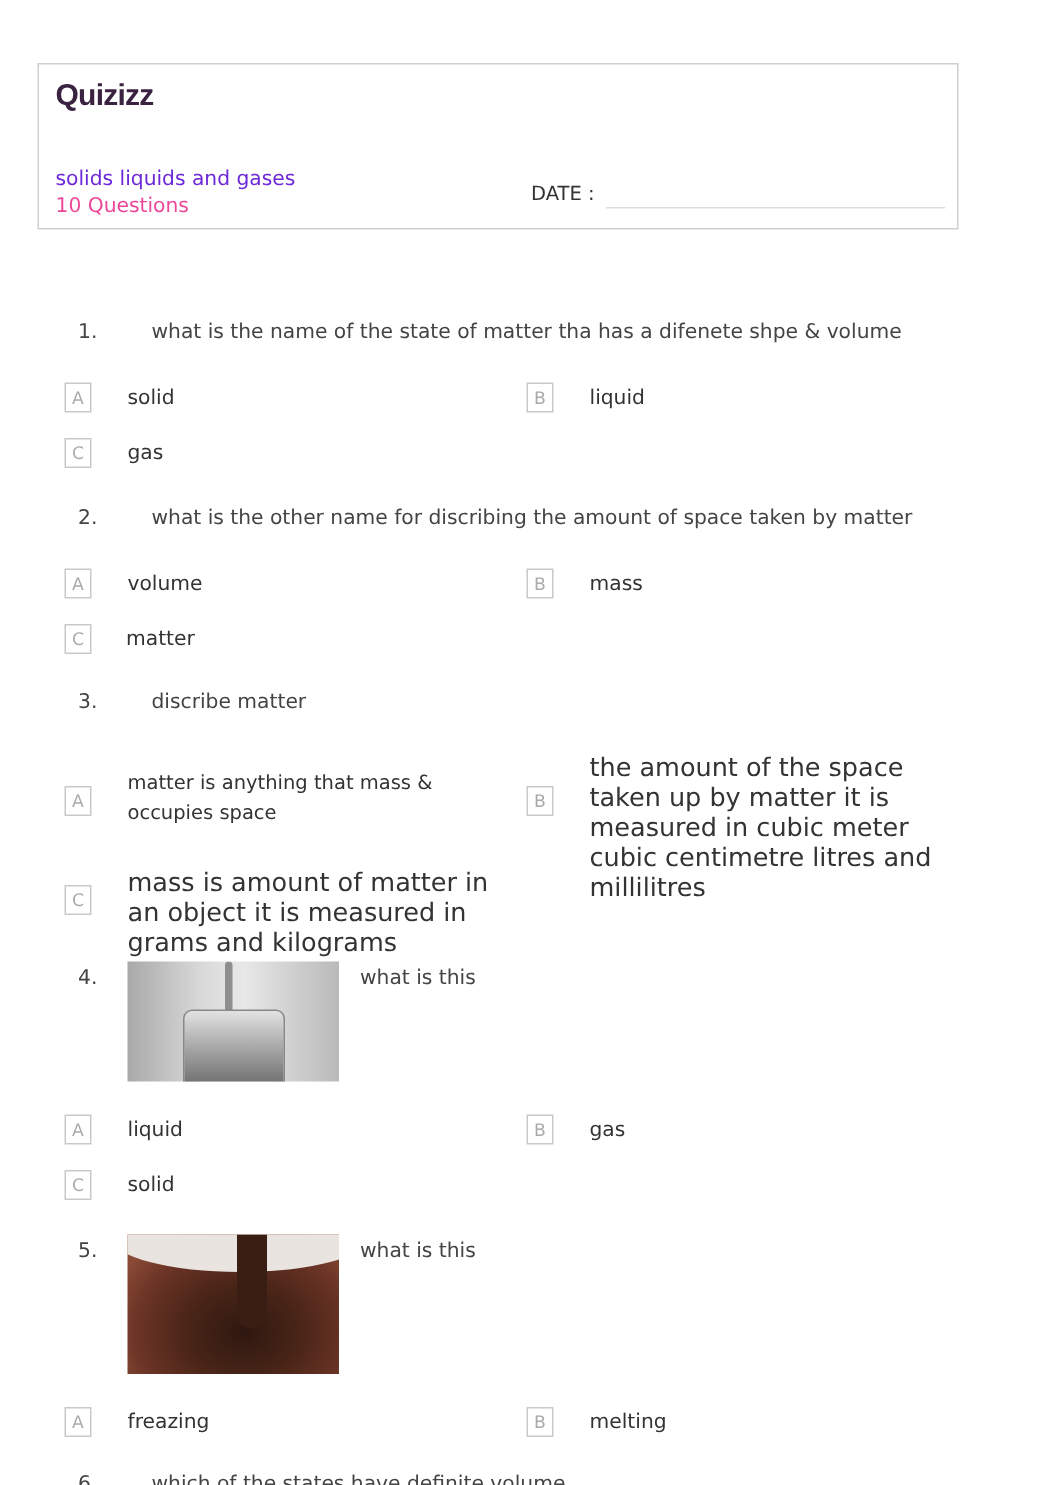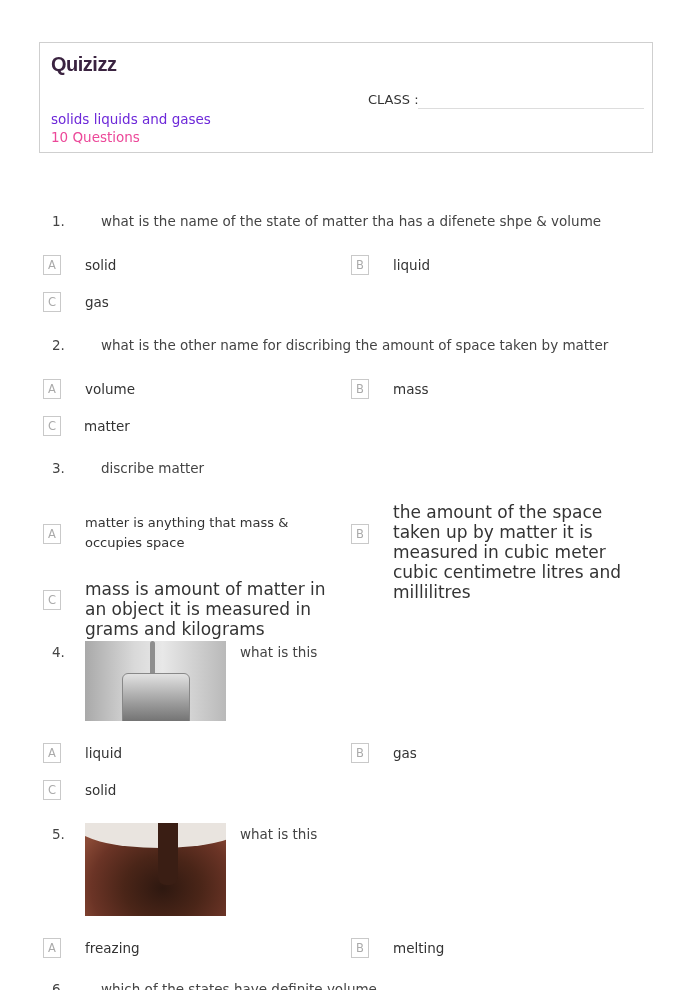--- a/index.html
+++ b/index.html
@@ -1,18 +1,18 @@
 <!DOCTYPE html>
 <html><head>
 <meta charset="utf-8">
 <style>
   html, body { margin: 0; padding: 0; background: #ffffff; }
   body { width: 700px; height: 990px; overflow: hidden; position: relative;
          font-family: "DejaVu Sans", sans-serif; color: #333333; }
-  .header-box { position: absolute; left: 39px; top: 42px; width: 614px; height: 111px;
+  .header-box { position: absolute; left: 25px; top: 42px; width: 614px; height: 111px;
                 border: 1px solid #cfcfcf; box-sizing: border-box; }
   .logo { position: absolute; left: 11px; top: 10px; font-size: 20px; font-weight: bold;
           color: #3a2340; letter-spacing: -0.5px; font-family: "Liberation Sans", sans-serif; }
   .quiz-title { position: absolute; left: 11px; top: 68px; font-size: 13.5px; color: #6d28d9; }
   .quiz-count { position: absolute; left: 11px; top: 86px; font-size: 13.5px; color: #ec4899; }
   .field { position: absolute; left: 328px; font-size: 13px; color: #333; width: 276px; height: 20px; }
   .field .lbl { position: absolute; left: 0; bottom: 2px; }
   .field .line { position: absolute; left: 50px; right: 0; bottom: 0; border-bottom: 1px solid #ddd; }
   .q { position: absolute; left: 0; width: 700px; font-size: 13.5px; }
   .qnum { position: absolute; left: 52px; color: #444; }
@@ -33,22 +33,22 @@
               background: #e9e4df; }
   .img-choc .pour { position: absolute; left: 73px; top: 0; width: 20px; height: 62px; background: #3a1e14; border-radius: 0 0 8px 8px; }
 </style>
 </head>
 <body>
 
 <div class="header-box">
   <div class="logo">Quizizz</div>
   <div class="quiz-title">solids liquids and gases</div>
   <div class="quiz-count">10 Questions</div>
-  <div class="field" style="top:46px">
-    <span class="lbl">CLASS :</span>
+  <div class="field" style="top:76px">
+    <span class="lbl">DATE  :</span>
     <span class="line"></span>
   </div>
 </div>
 
 <div class="q" style="top:213px">
   <span class="qnum">1.</span>
   <span class="qtext">what is the name of the state of matter tha has a difenete shpe &amp; volume</span>
 </div>
 <div class="opt" style="left:0;top:255px">
   <span class="badge" style="left:43px;top:0">A</span>

